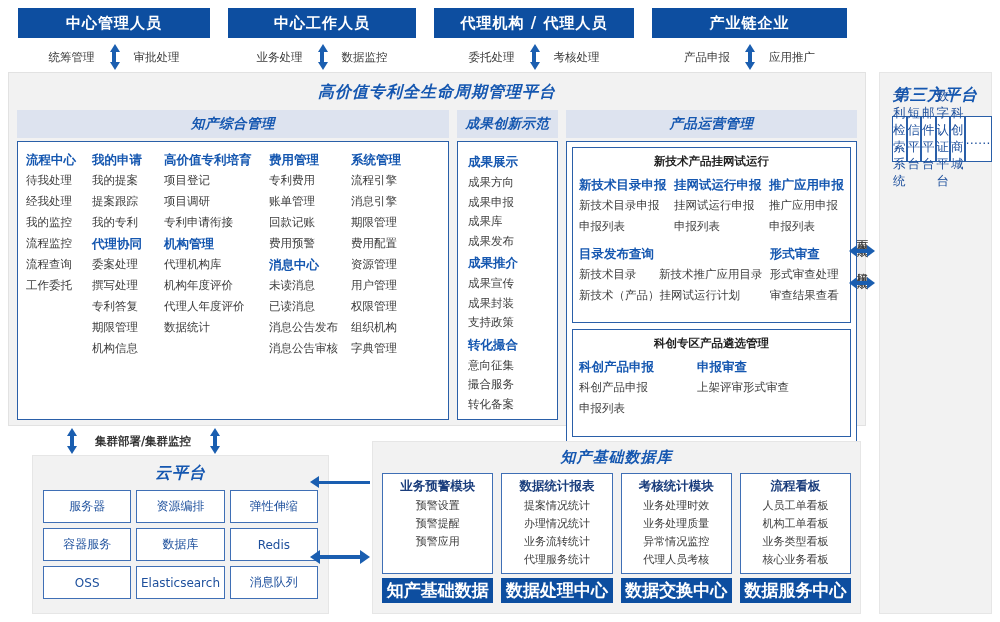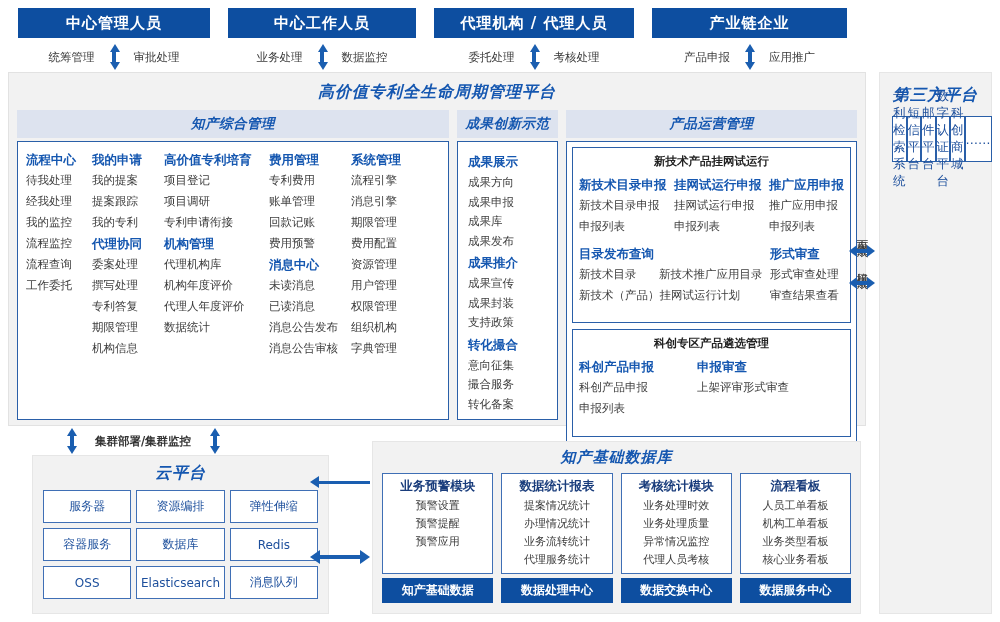--- a/index.html
+++ b/index.html
@@ -267,21 +267,21 @@
   }
   .db-card-h {
     text-align: center; font-size: 12.5px; font-weight: bold; color: #1a3d7c;
     padding-bottom: 2px;
   }
   .db-card-i {
     text-align: center; font-size: 11px; color: #3c3c3c; line-height: 18px;
   }
   .db-foot {
     margin-top: 4px; height: 25px; background: #0d4ea0; color: #ffffff;
-    font-size: 12px; font-weight: bold;
+    font-size: 17px; font-weight: bold;
     display: flex; align-items: center; justify-content: center;
   }
 </style>
 </head>
 <body>
 
 <div class="roles-row">
   <div class="role-bar r0">中心管理人员</div>
   <div class="role-bar r1">中心工作人员</div>
   <div class="role-bar r2">代理机构 / 代理人员</div>

